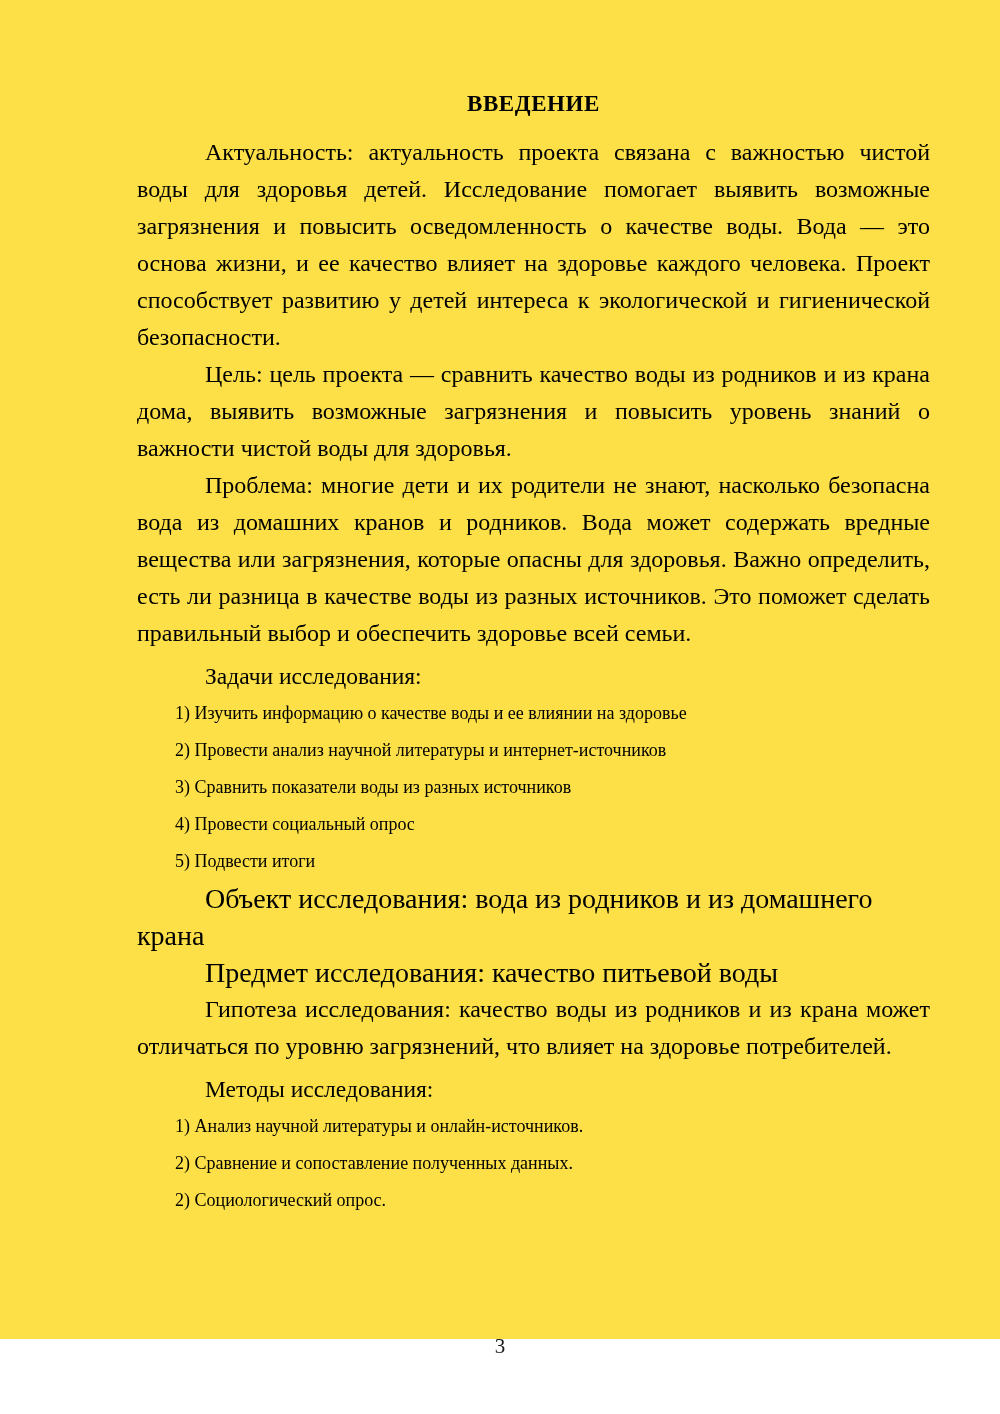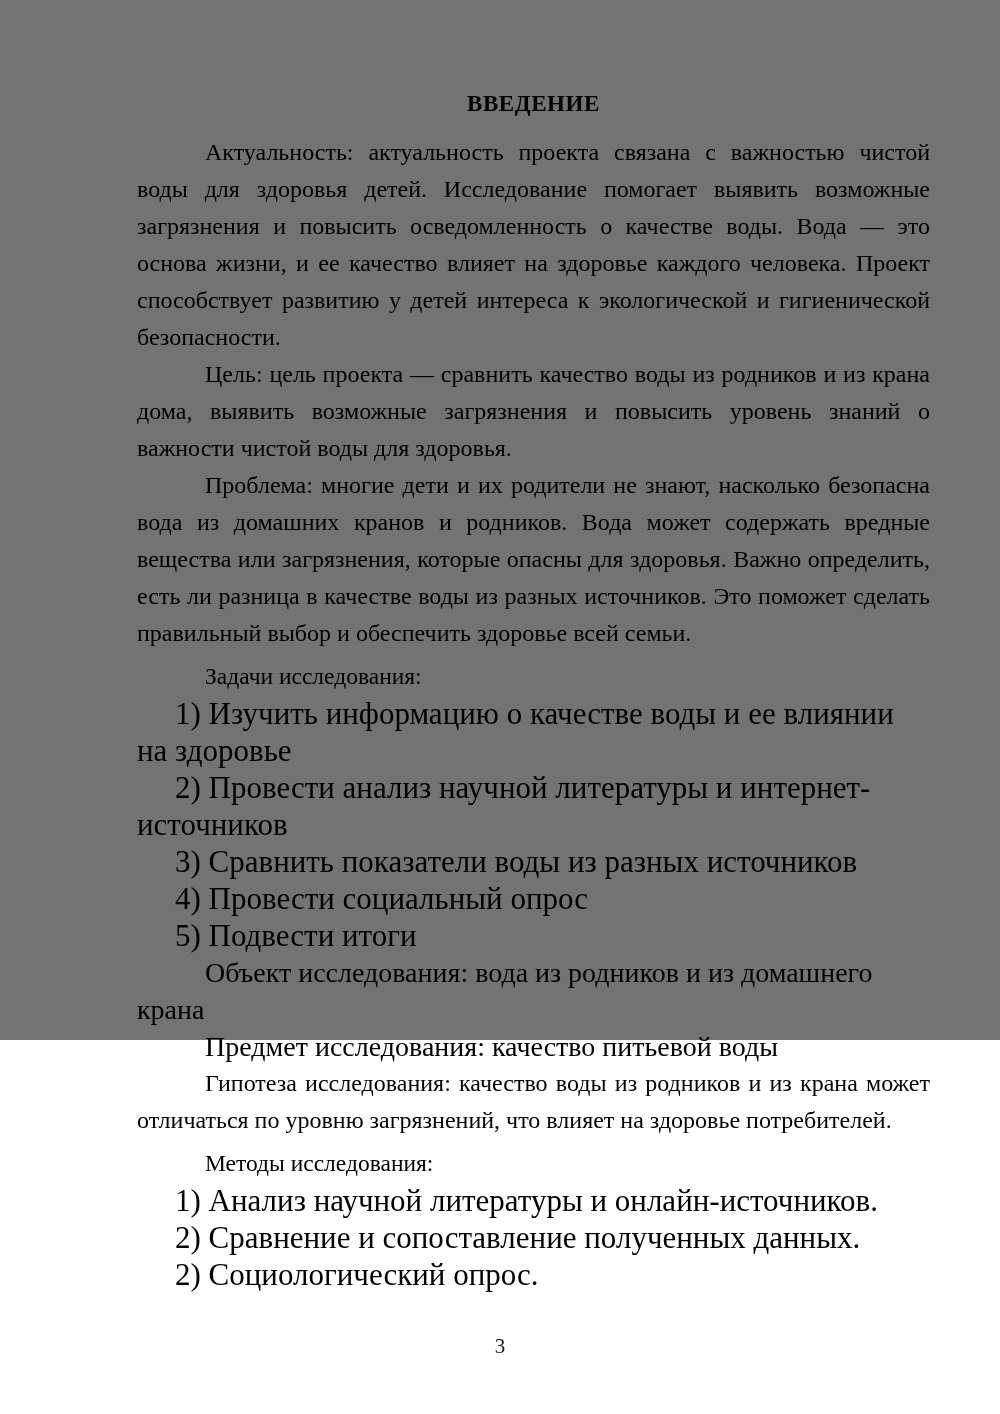--- a/index.html
+++ b/index.html
@@ -14,22 +14,22 @@
     font-family: "Liberation Serif", "DejaVu Serif", serif;
     color: #000000;
     overflow: hidden;
   }
 
   .page {
     position: absolute;
     left: 0;
     top: 0;
     width: 1000px;
-    height: 1040px;
-    background: #737373;
+    height: 1339px;
+    background: #fde047;
   }
 
   .content {
     position: absolute;
     left: 137px;
     top: 88px;
     width: 793px;
   }
 
   .doc-title {
@@ -60,21 +60,21 @@
     font-size: 23.5px;
     line-height: 37px;
     text-align: left;
     text-indent: 68px;
     margin: 0;
     font-family: Liberation Serif, serif;
   }
 
   
   .list-item {
-    font-size: 31px;
+    font-size: 18px;
     line-height: 37px;
     text-align: left;
     text-indent: 38px;
     margin: 0;
   }
 
   
   .statement {
     font-size: 28px;
     line-height: 37px;

